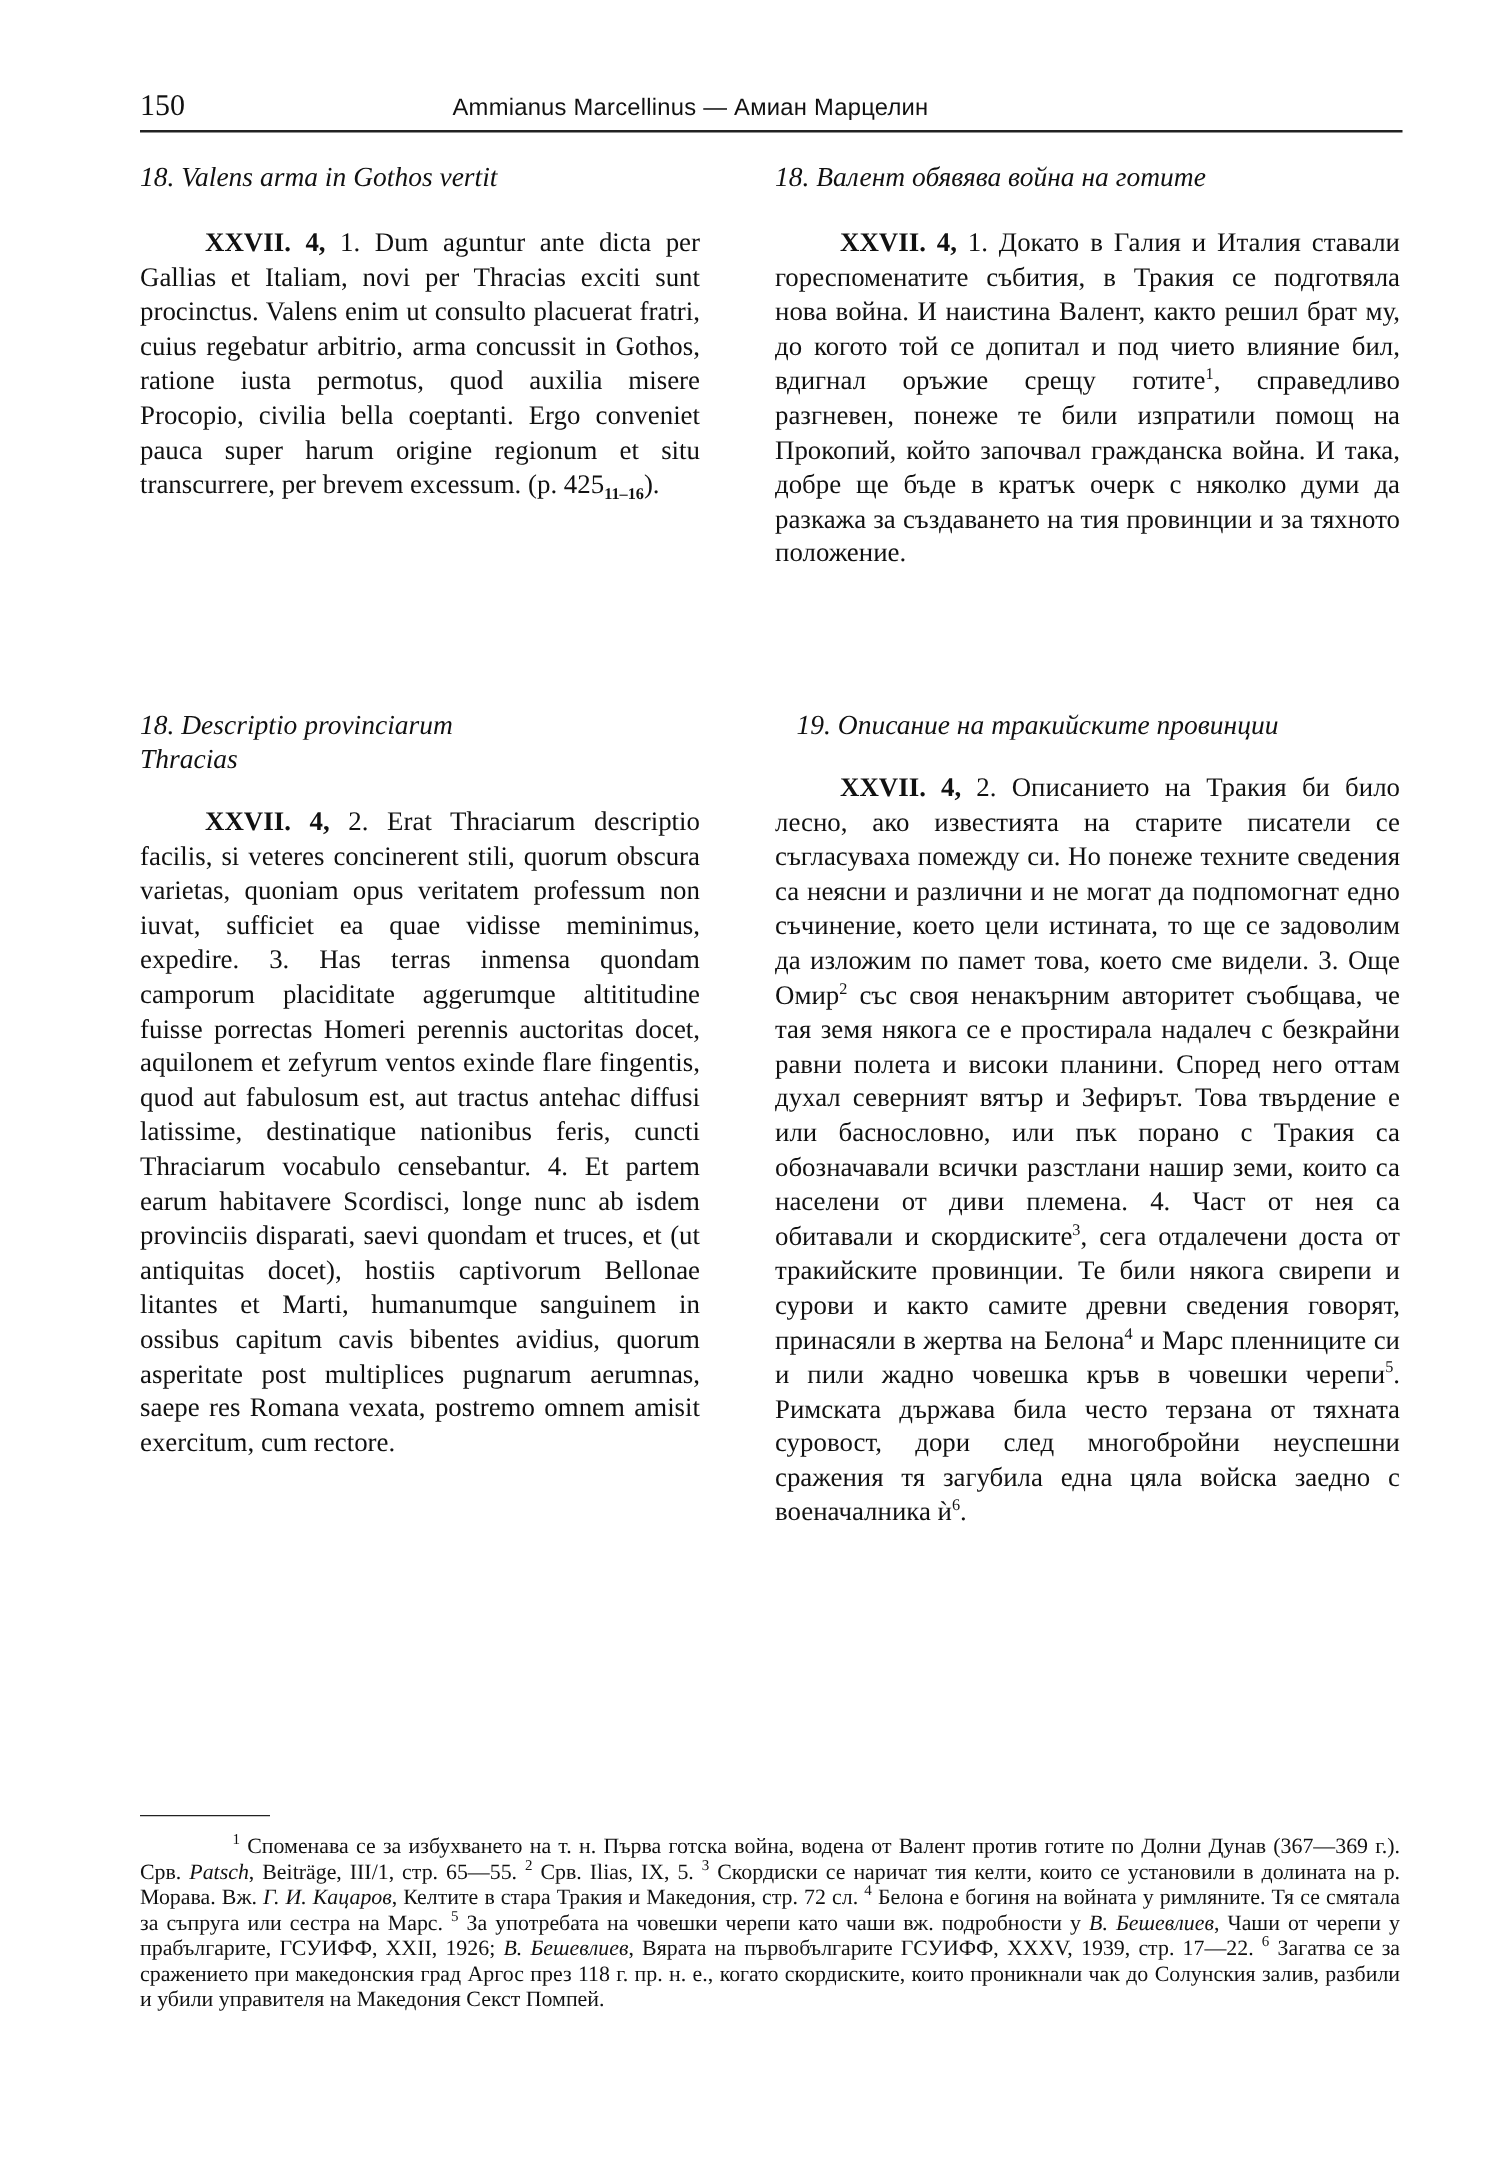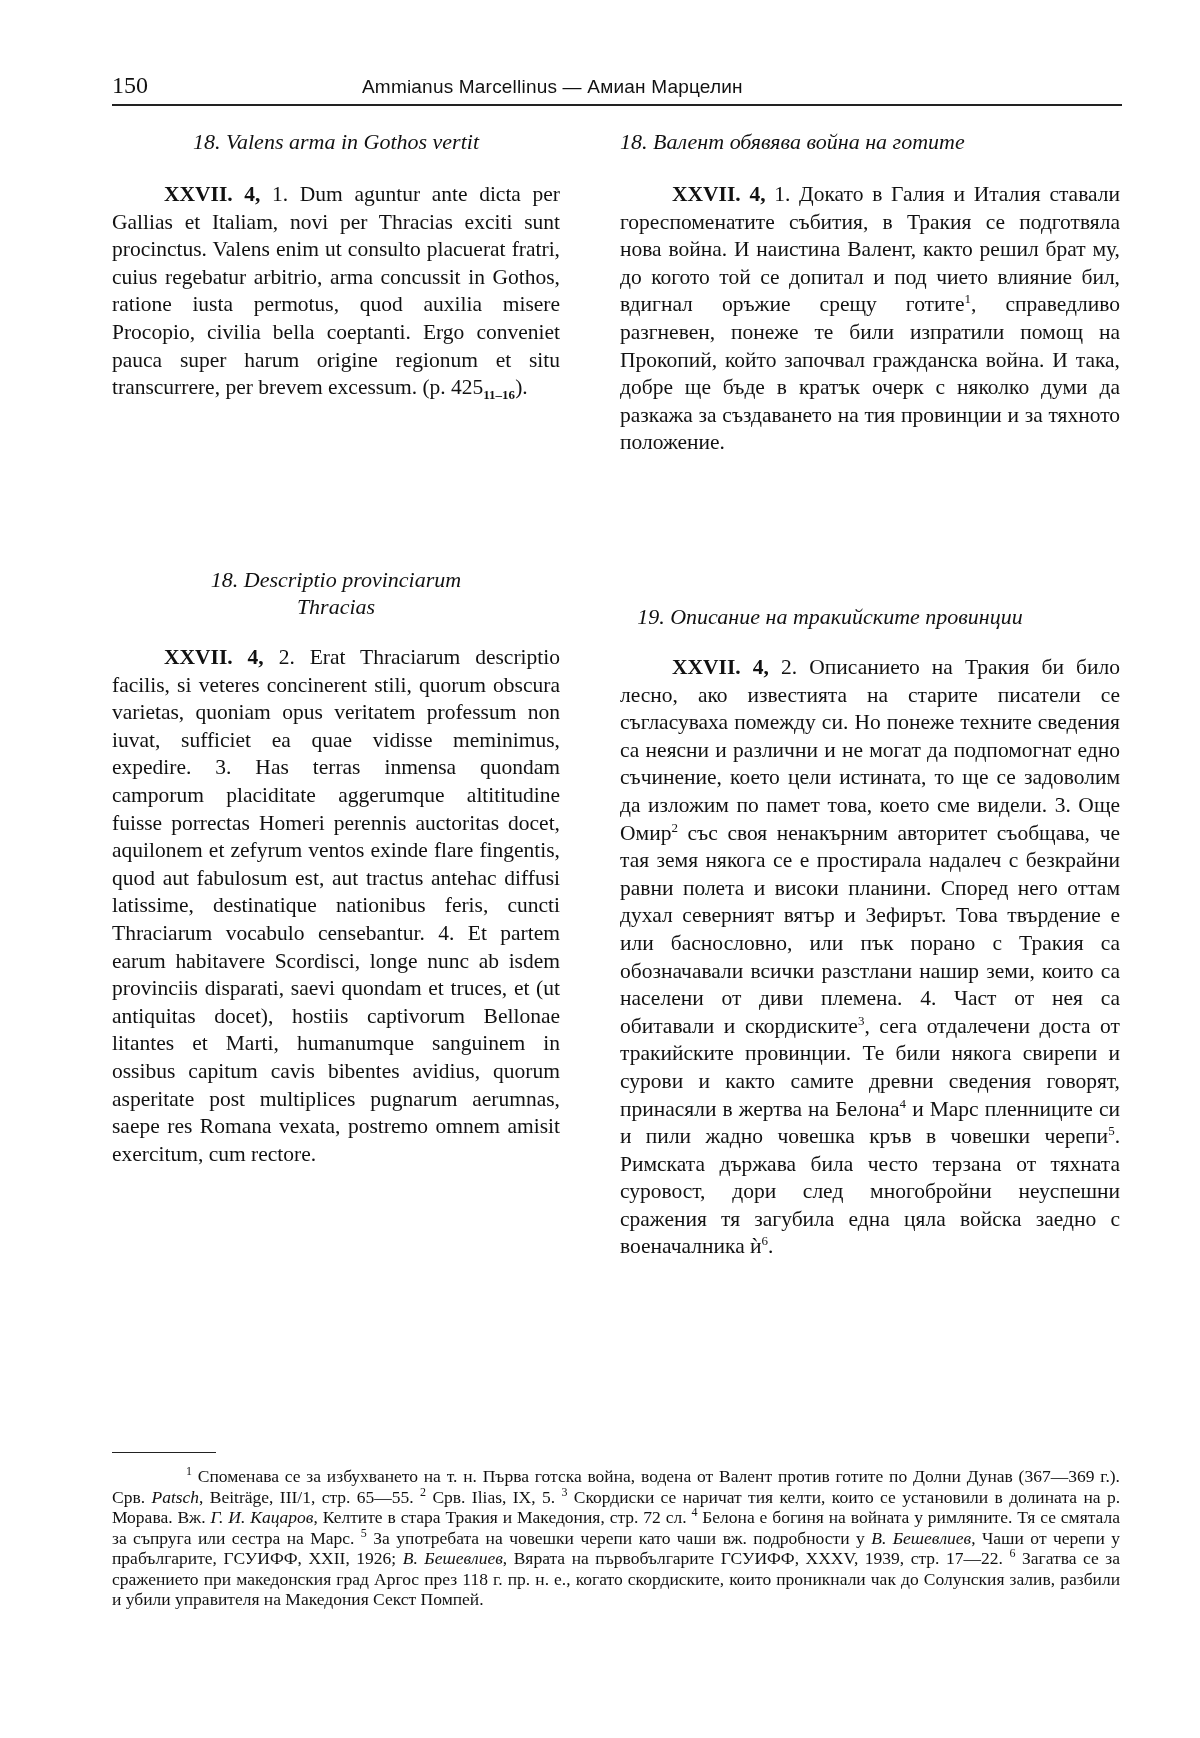--- a/index.html
+++ b/index.html
@@ -10,21 +10,21 @@
   .page-header { position: absolute; left: 112px; top: 72px; width: 1010px; height: 34px; }
   .page-number { position: absolute; left: 0; top: 0; font-size: 24px; }
   .running-title { position: absolute; left: 250px; top: 4px; font-family: "Liberation Sans", "DejaVu Sans", sans-serif; font-size: 19px; letter-spacing: 0.2px; }
   .header-rule { position: absolute; left: 0; top: 32px; width: 1010px; border-top: 2px solid #222; }
 
   .col { position: absolute; font-size: 21.5px; line-height: 27.6px; text-align: justify; }
   .col-left { left: 112px; width: 448px; }
   .col-right { left: 620px; width: 500px; }
 
   .section-title { font-style: italic; font-size: 22px; line-height: 27px; }
-  .section-title.left { text-align: center; }
+  .section-title.left { }
   .section-title.right { text-align: left; }
 
   .para { text-indent: 52px; margin: 0; }
   .para b { font-weight: bold; }
   sup { font-size: 13px; line-height: 0; vertical-align: super; }
   sub { font-size: 13px; font-weight: bold; line-height: 0; }
 
   .footnote-rule { position: absolute; left: 112px; top: 1452px; width: 104px; border-top: 1.5px solid #222; }
   .footnotes { position: absolute; left: 112px; top: 1466px; width: 1008px; font-size: 17.5px; line-height: 20.5px; text-align: justify; text-indent: 74px; }
   .footnotes i { font-style: italic; }
@@ -51,21 +51,21 @@
 
 <div class="col col-left" style="top:566px;">
   <div class="section-title left" style="margin-bottom:24px;">
     <div>18. Descriptio provinciarum</div>
     <div>Thracias</div>
   </div>
   <p class="para"><b>XXVII. 4,</b><span> 2. Erat Thraciarum descriptio facilis, si veteres concinerent stili, quorum obscura varietas, quoniam opus veritatem professum non iuvat, sufficiet ea quae vidisse meminimus, expedire. 3. Has terras inmensa quondam camporum placiditate aggerumque altititudine fuisse porrectas Homeri perennis auctoritas docet, aquilonem et zefyrum ventos exinde flare fingentis, quod aut fabulosum est, aut tractus antehac diffusi latissime, destinatique nationibus feris, cuncti Thraciarum vocabulo censebantur. 4. Et partem earum habitavere Scordisci, longe nunc ab isdem provinciis disparati, saevi quondam et truces, et (ut antiquitas docet), hostiis captivorum Bellonae litantes et Marti, humanumque sanguinem in ossibus capitum cavis bibentes avidius, quorum asperitate post multiplices pugnarum aerumnas, saepe res Romana vexata, postremo omnem amisit exercitum, cum rectore.</span></p>
 </div>
 
 <div class="col col-right" style="top:566px;">
-  <div class="section-title right" style="margin-bottom:24px; width:420px; text-align:center;margin-top:37px;">19. Описание на тракийските провинции</div>
+  <div class="section-title right" style="margin-bottom:24px; width:420px; text-align:center;">19. Описание на тракийските провинции</div>
   <p class="para"><b>XXVII. 4,</b><span> 2. Описанието на Тракия би било лесно, ако известията на старите писатели се съгласуваха помежду си. Но понеже техните сведения са неясни и различни и не могат да подпомогнат едно съчинение, което цели истината, то ще се задоволим да изложим по памет това, което сме видели. 3. Още Омир</span><sup>2</sup><span> със своя ненакърним авторитет съобщава, че тая земя някога се е простирала надалеч с безкрайни равни полета и високи планини. Според него оттам духал северният вятър и Зефирът. Това твърдение е или баснословно, или пък порано с Тракия са обозначавали всички разстлани нашир земи, които са населени от диви племена. 4. Част от нея са обитавали и скордиските</span><sup>3</sup><span>, сега отдалечени доста от тракийските провинции. Те били някога свирепи и сурови и както самите древни сведения говорят, принасяли в жертва на Белона</span><sup>4</sup><span> и Марс пленниците си и пили жадно човешка кръв в човешки черепи</span><sup>5</sup><span>. Римската държава била често терзана от тяхната суровост, дори след многобройни неуспешни сражения тя загубила една цяла войска заедно с военачалника ѝ</span><sup>6</sup><span>.</span></p>
 </div>
 
 <div class="footnote-rule"></div>
 
 <div class="footnotes">
   <span class="fn-num">1</span><span> Споменава се за избухването на т. н. Първа готска война, водена от Валент против готите по Долни Дунав (367—369 г.). Срв. </span><i>Patsch</i><span>, Beiträge, III/1, стр. 65—55.</span>
   <span class="fn-num">2</span><span> Срв. Ilias, IX, 5. </span>
   <span class="fn-num">3</span><span> Скордиски се наричат тия келти, които се установили в долината на р. Морава. Вж. </span><i>Г. И. Кацаров</i><span>, Келтите в стара Тракия и Македония, стр. 72 сл. </span>
   <span class="fn-num">4</span><span> Белона е богиня на войната у римляните. Тя се смятала за съпруга или сестра на Марс. </span>

